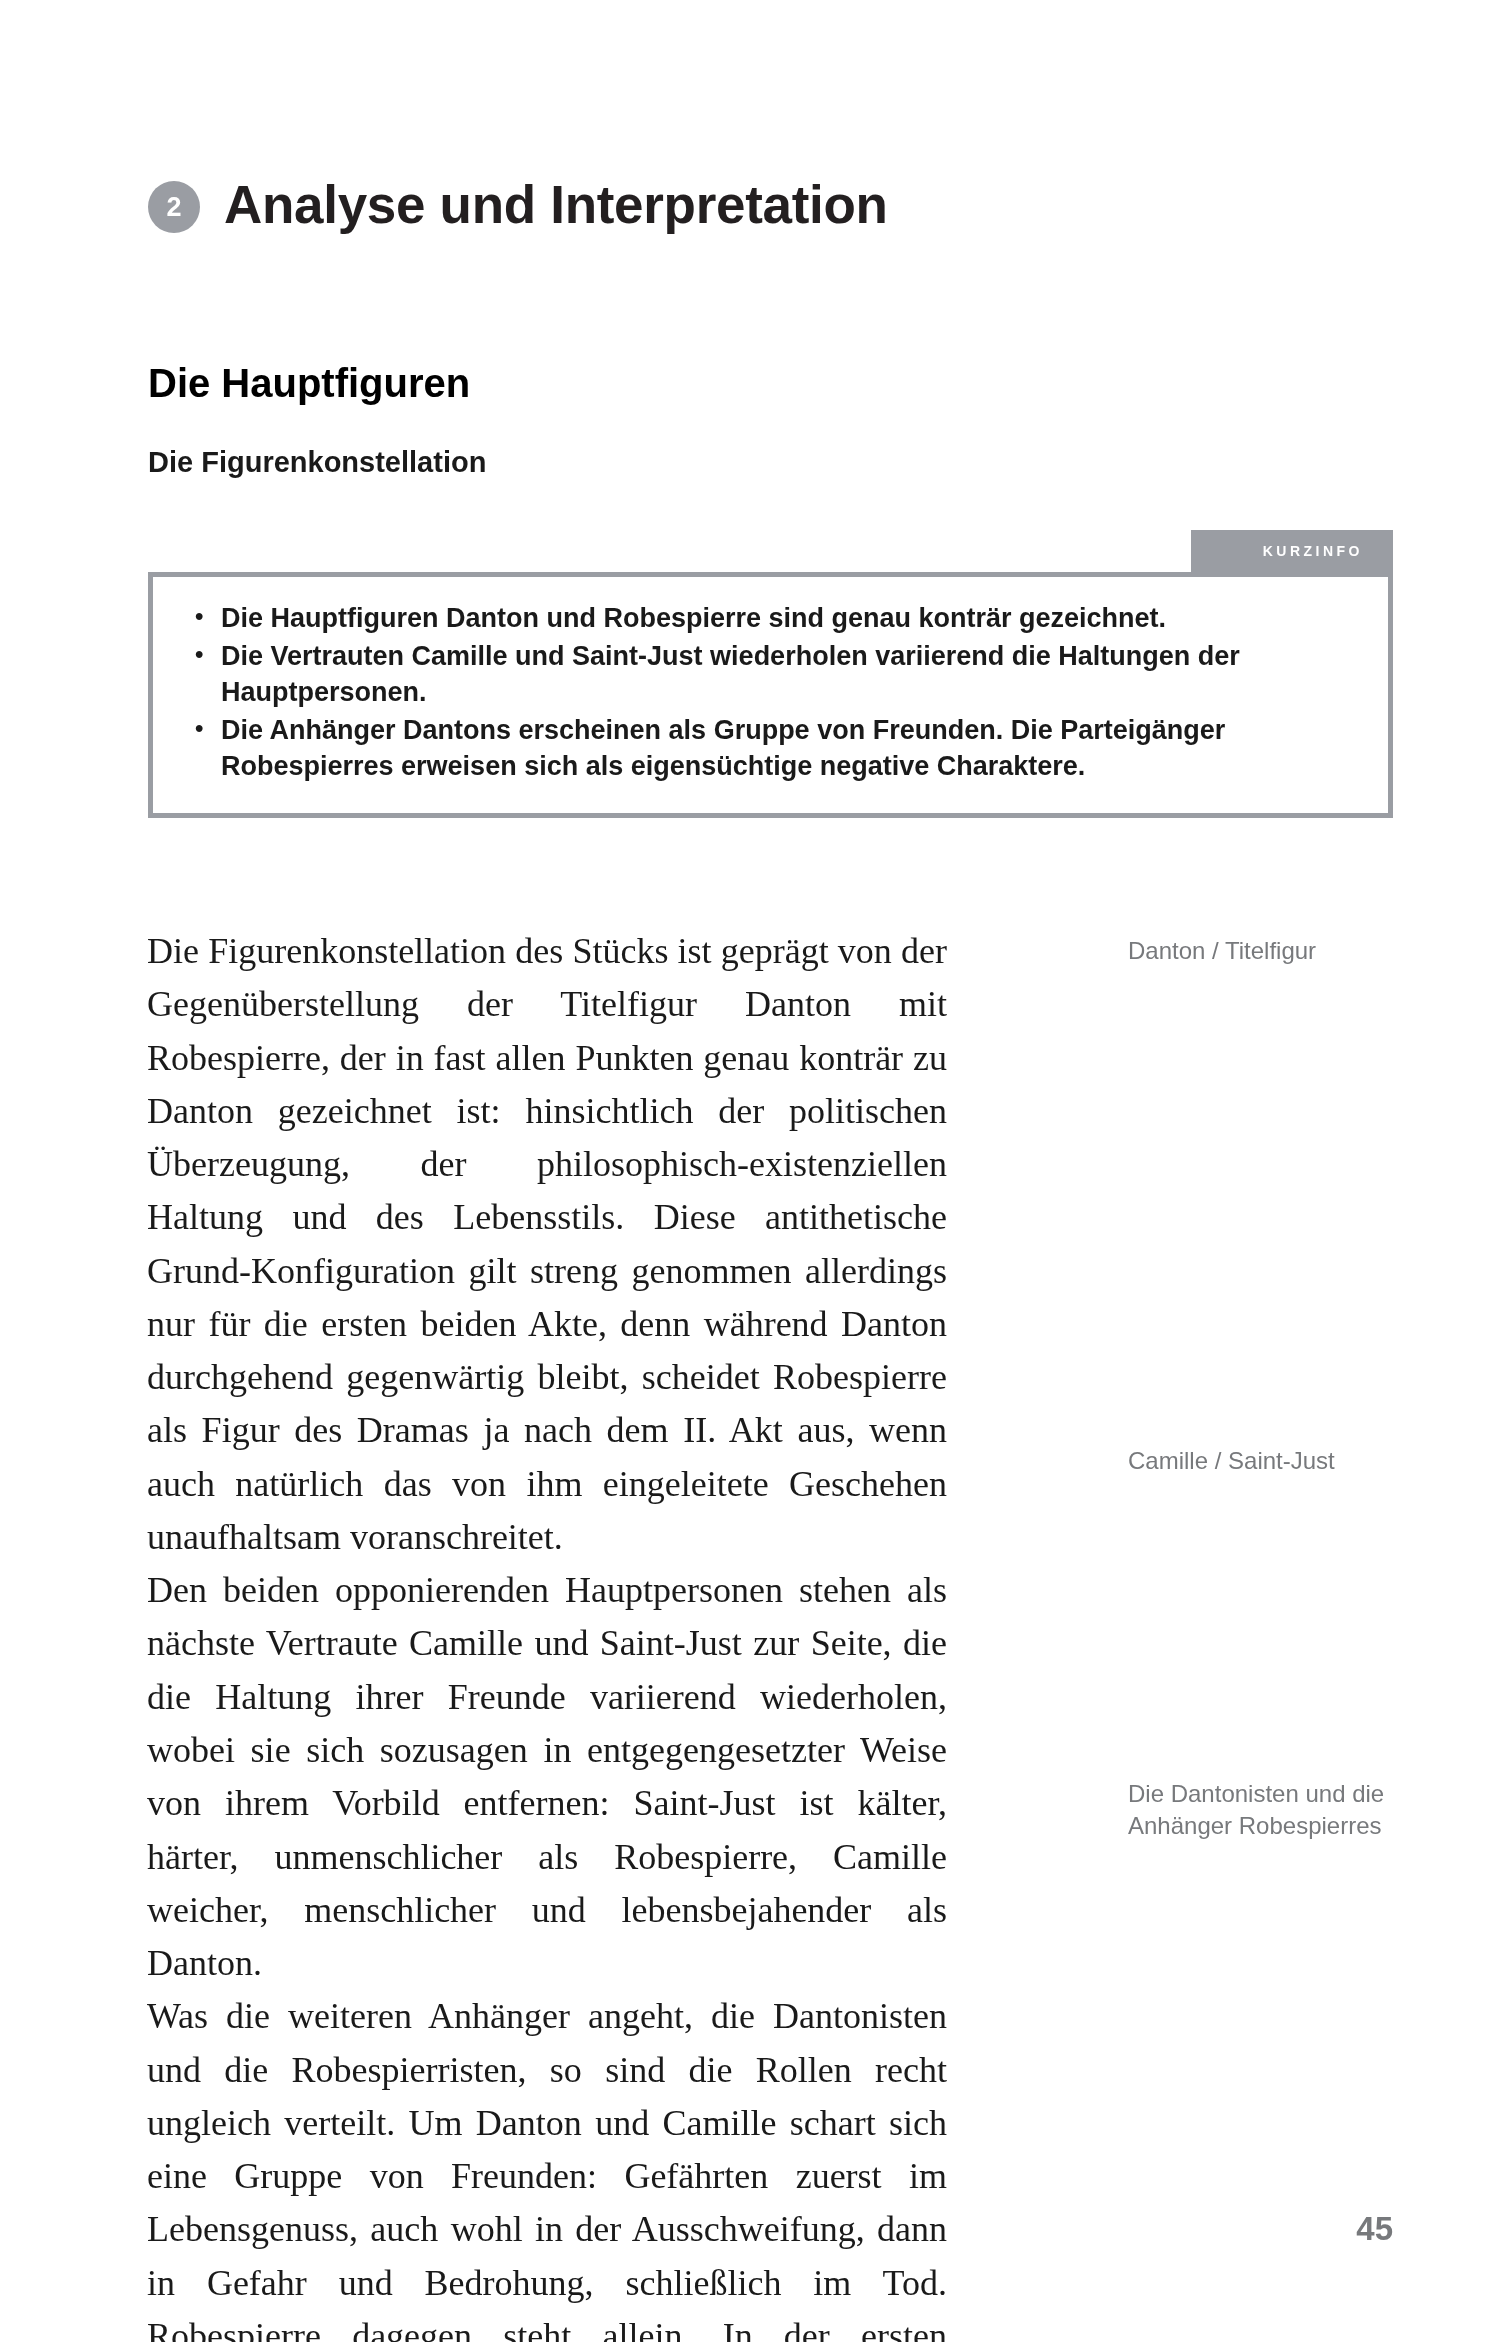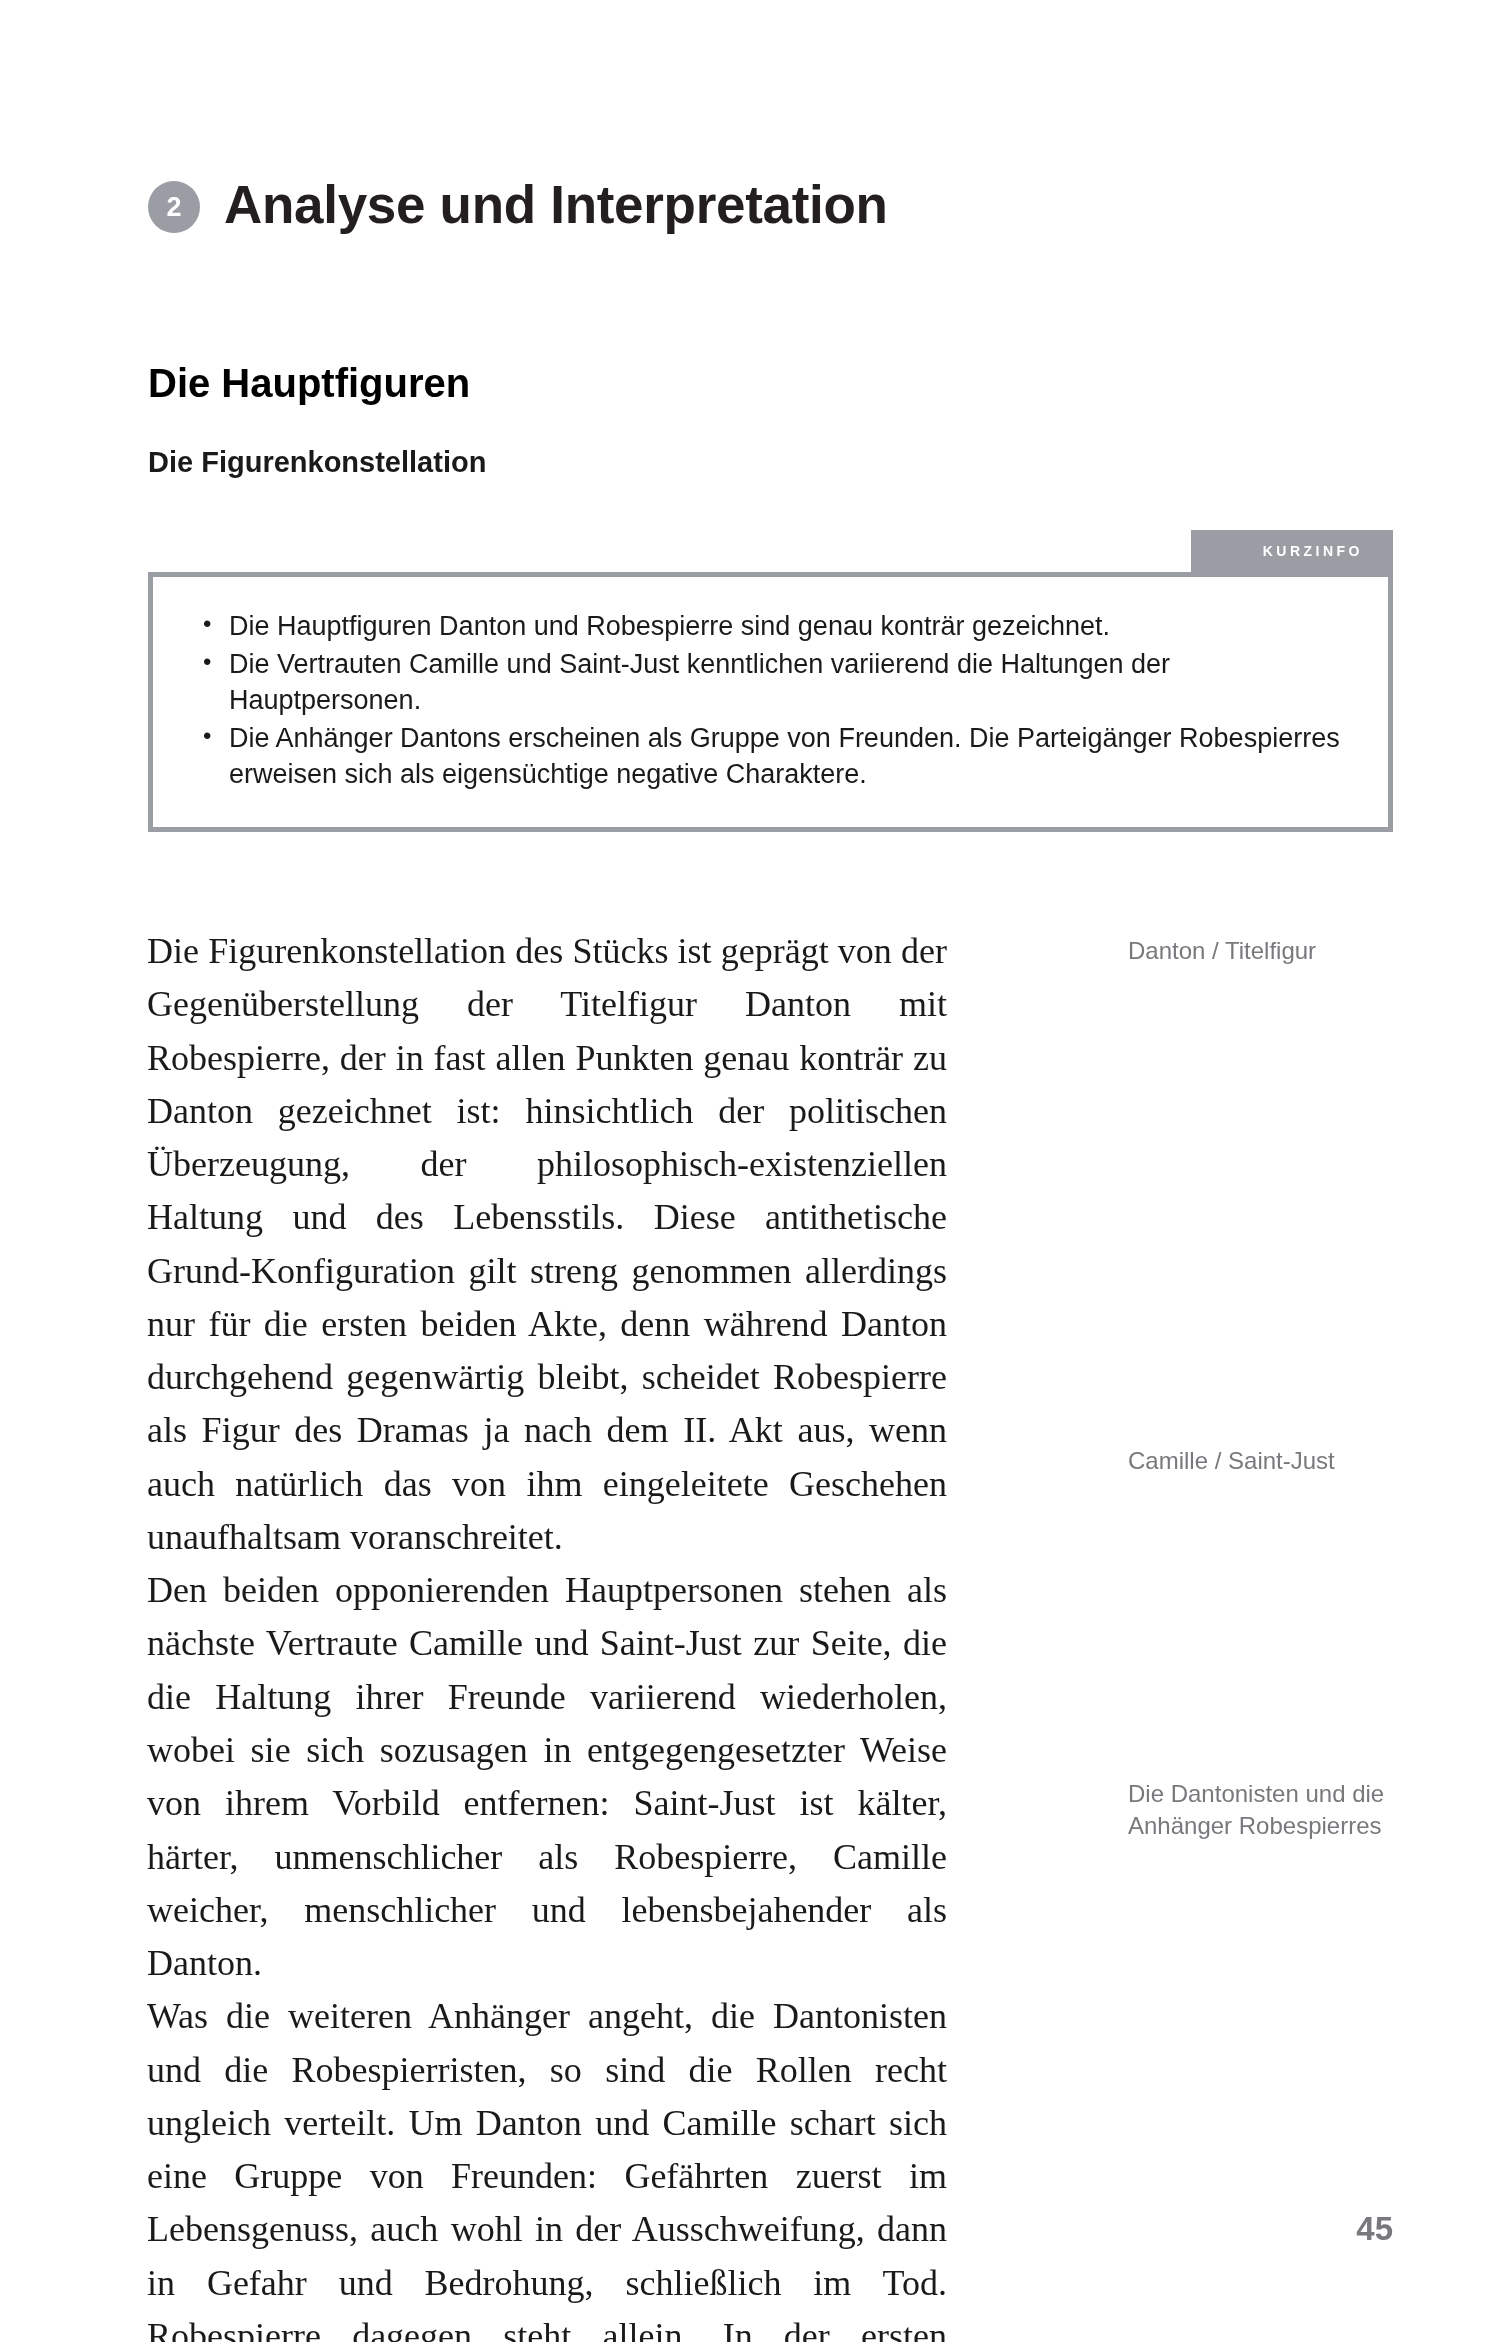--- a/index.html
+++ b/index.html
@@ -99,23 +99,24 @@
     position: absolute;
     left: 0;
     top: 42px;
     width: 1245px;
     box-sizing: border-box;
     border: 5px solid #9a9da3;
     background: #ffffff;
     padding: 24px 30px 26px 30px;
   }
   .info-list {
-    margin: 8px;
+    margin: 0;
     padding: 0;
     list-style: none;
+    font-weight: bold;
   }
   .info-list li {
     position: relative;
     padding-left: 38px;
     font-size: 27px;
     line-height: 1.33;
     color: #1a1a1a;
     margin-bottom: 2px;
   }
   .info-list li::before {
@@ -181,21 +182,21 @@
   </div>
 
   <div class="section-title">Die Hauptfiguren</div>
   <div class="subsection-title">Die Figurenkonstellation</div>
 
   <div class="info-wrap">
     <div class="info-tab">KURZINFO</div>
     <div class="info-box">
       <ul class="info-list">
         <li>Die Hauptfiguren Danton und Robespierre sind genau konträr gezeichnet.</li>
-        <li>Die Vertrauten Camille und Saint-Just kenntlichen variierend die Haltungen der Hauptpersonen.</li>
+        <li>Die Vertrauten Camille und Saint-Just wiederholen variierend die Haltungen der Hauptpersonen.</li>
         <li>Die Anhänger Dantons erscheinen als Gruppe von Freunden. Die Parteigänger Robespierres erweisen sich als eigensüchtige negative Charaktere.</li>
       </ul>
     </div>
   </div>
 
   <div class="body-col">
     <p>Die Figurenkonstellation des Stücks ist geprägt von der Gegenüberstellung der Titelfigur Danton mit Robespierre, der in fast allen Punkten genau konträr zu Danton gezeichnet ist: hinsichtlich der politischen Überzeugung, der philosophisch-existenziellen Haltung und des Lebensstils. Diese antithetische Grund-Konfiguration gilt streng genommen allerdings nur für die ersten beiden Akte, denn während Danton durchgehend gegenwärtig bleibt, scheidet Robespierre als Figur des Dramas ja nach dem II. Akt aus, wenn auch natürlich das von ihm eingeleitete Geschehen unaufhaltsam voranschreitet.</p>
     <p>Den beiden opponierenden Hauptpersonen stehen als nächste Vertraute Camille und Saint-Just zur Seite, die die Haltung ihrer Freunde variierend wiederholen, wobei sie sich sozusagen in entgegengesetzter Weise von ihrem Vorbild entfernen: Saint-Just ist kälter, härter, unmenschlicher als Robespierre, Camille weicher, menschlicher und lebensbejahender als Danton.</p>
     <p>Was die weiteren Anhänger angeht, die Dantonisten und die Robespierristen, so sind die Rollen recht ungleich verteilt. Um Danton und Camille schart sich eine Gruppe von Freunden: Gefährten zuerst im Lebensgenuss, auch wohl in der Ausschweifung, dann in Gefahr und Bedrohung, schließlich im Tod. Robespierre dagegen steht allein. In der ersten Dramenhälfte gibt es zwar Massen, die sich für ihn begeistern, aber keine als Einzelpersonen kenntlichen Robespierre-Anhänger (Freun-</p>
   </div>

